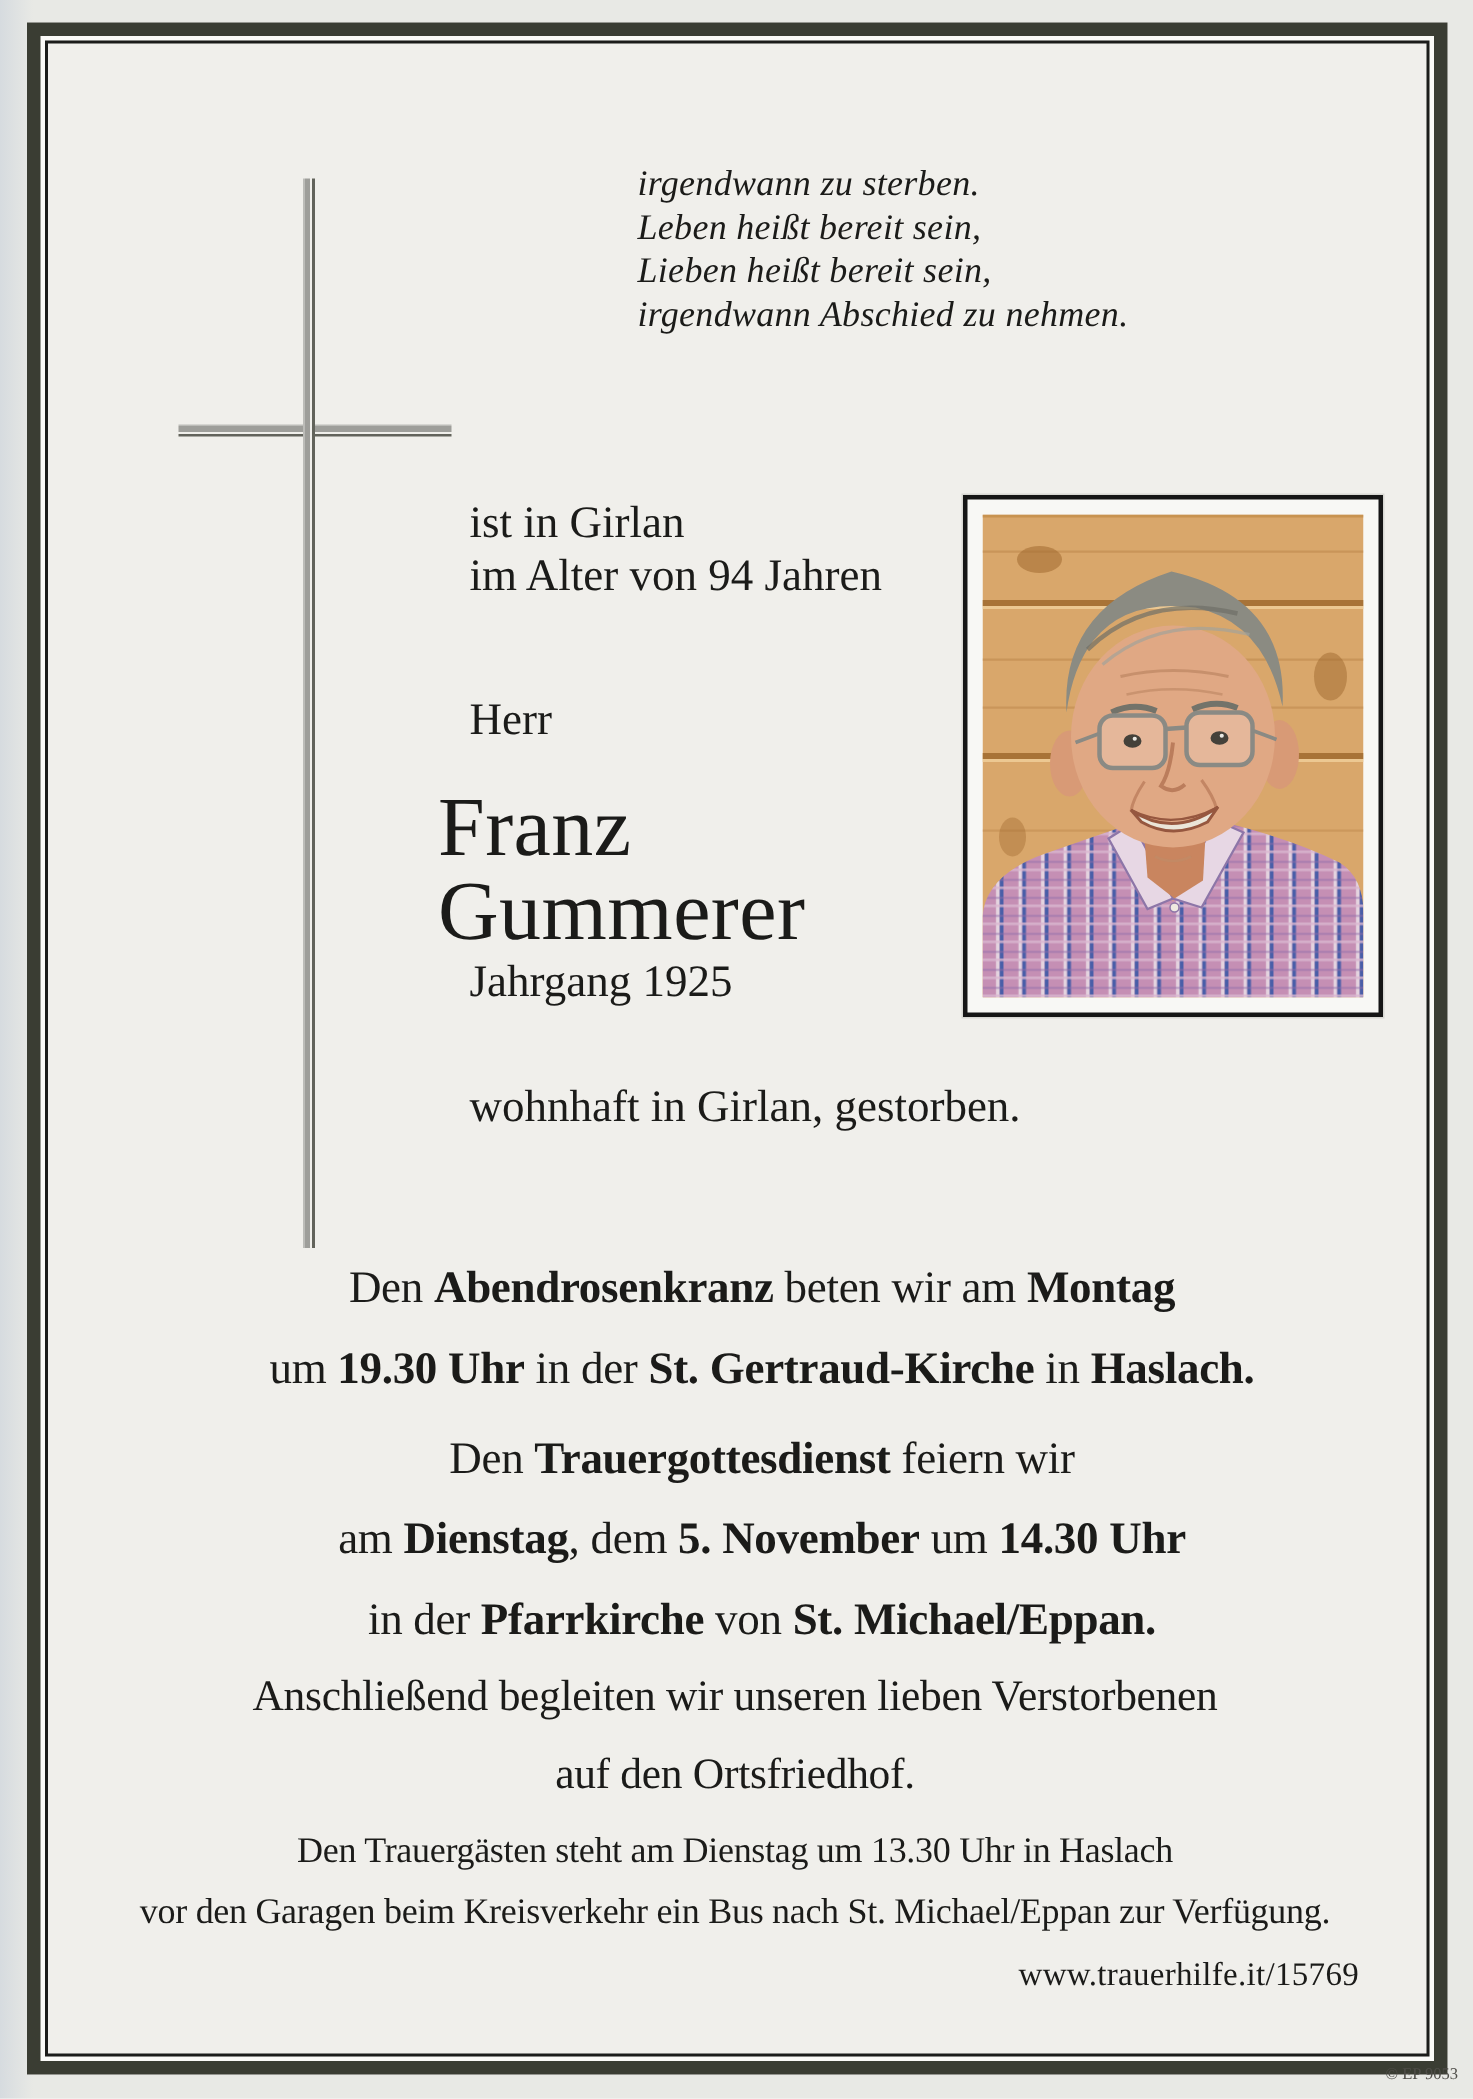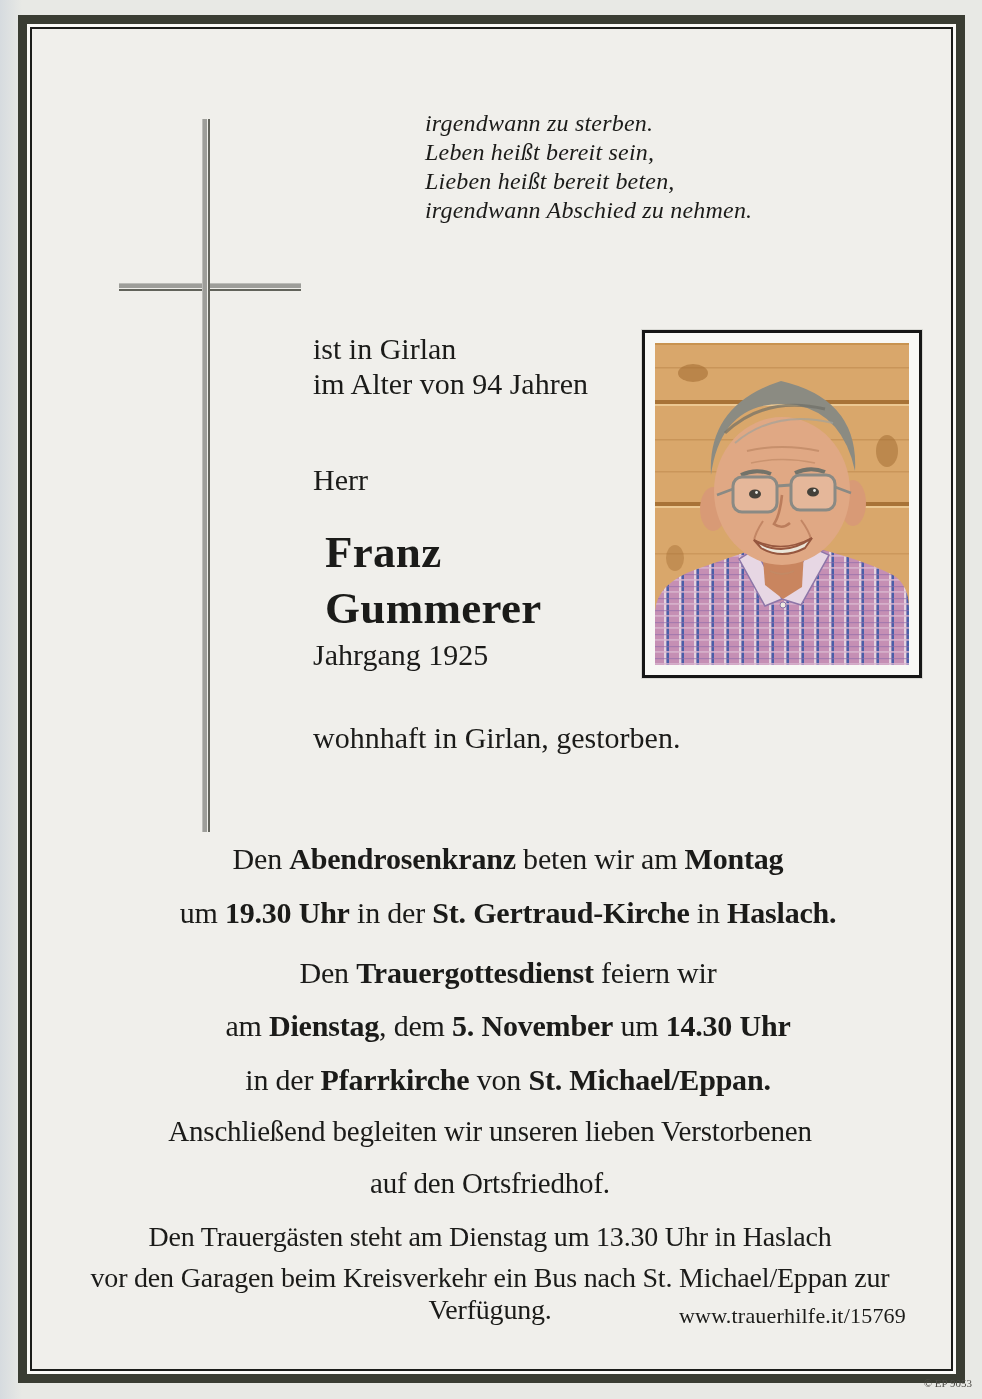--- a/index.html
+++ b/index.html
@@ -47,37 +47,37 @@
 
   
   .verse{
     position:absolute;left:425px;top:109px;
     font-style:italic;font-size:24px;line-height:29px;letter-spacing:.2px;
   }
 
   
   .death-date{position:absolute;left:313px;top:331px;font-size:30px;line-height:35px;}
   .salutation{position:absolute;left:313px;top:463px;font-size:30px;}
-  .deceased-name{position:absolute;left:325px;top:524px;font-size:45px;line-height:56px;font-weight:700;letter-spacing:.3px;}
+  .deceased-name{position:absolute;left:292px;top:524px;font-size:56px;line-height:56px;font-weight:400;letter-spacing:.3px;}
   .birth-year{position:absolute;left:313px;top:638px;font-size:30px;}
   .residence{position:absolute;left:313px;top:721px;font-size:30px;}
 
   
   .photo-frame{
     position:absolute;left:642px;top:330px;width:280px;height:348px;
     border:3px solid #161616;background:#f8f8f5;padding:10px;
     box-shadow:0 0 0 1px #d8d8d3;
   }
   .photo-frame svg{display:block;width:254px;height:322px;}
 
   
   .fline{position:absolute;left:32px;width:916px;text-align:center;letter-spacing:-.2px;}
   .fs-big{font-size:30px;padding-left:36px;}
   .fs-mid{font-size:29px;}
-  .fs-sml{font-size:28px;}
+  .fs-sml{font-size:24px;}
   .b{font-weight:700;}
   .l1{top:842px;} .l2{top:896px;} .l3{top:956px;} .l4{top:1009px;} .l5{top:1063px;}
   .l6{top:1115px;} .l7{top:1167px;} .l8{top:1221px;} .l9{top:1262px;}
 
   .website{position:absolute;right:76px;top:1303px;font-size:22px;letter-spacing:.2px;}
   .print-code{
     position:absolute;right:10px;top:1377px;
     font-family:Liberation Serif, serif;font-size:11px;color:#4e4d48;
   }
 </style>
@@ -91,21 +91,21 @@
 <div class="content">
 
   <div>
     <div class="cross-h"></div>
     <div class="cross-v"></div>
   </div>
 
   <div class="verse">
     <div>irgendwann zu sterben.</div>
     <div>Leben heißt bereit sein,</div>
-    <div>Lieben heißt bereit beten,</div>
+    <div>Lieben heißt bereit sein,</div>
     <div>irgendwann Abschied zu nehmen.</div>
   </div>
 
   <div class="death-date">
     <div>ist in Girlan</div>
     <div>im Alter von 94 Jahren</div>
   </div>
 
   <div class="salutation">Herr</div>
 

